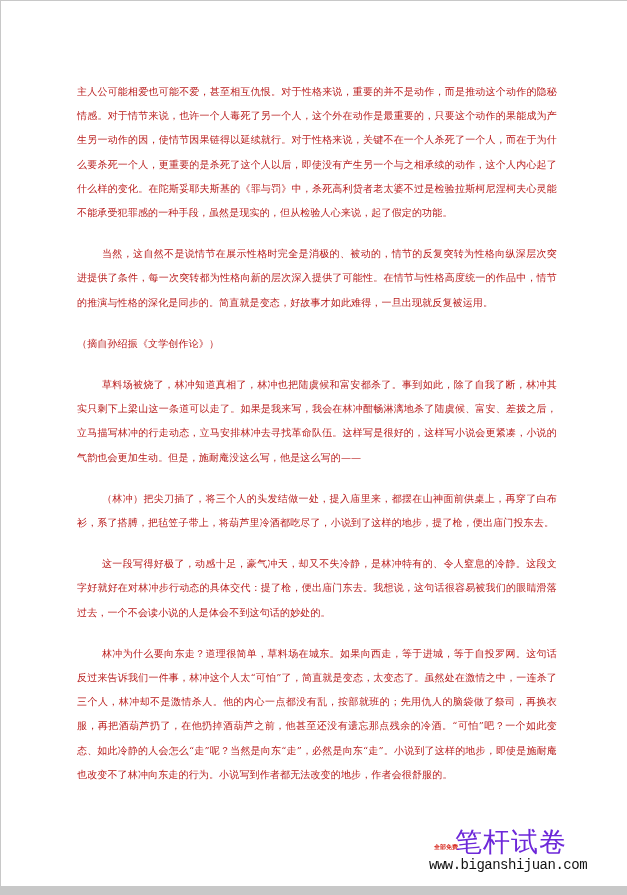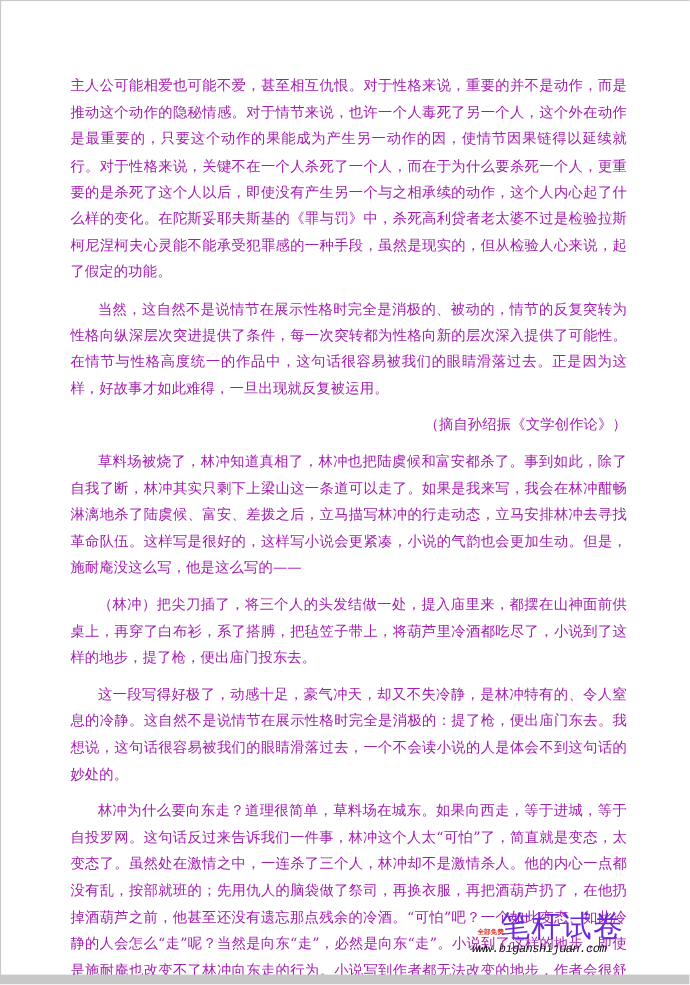--- a/index.html
+++ b/index.html
@@ -16,60 +16,59 @@
       box-sizing: border-box; background: #fff;
     }
     .bottom-band {
       position: absolute; left: 0; top: 886px; width: 627px; height: 9px;
       background: #c8c8c8;
     }
     .content {
       position: absolute; left: 59px; top: 62px; width: 514px;
     }
     p {
-      margin: 4px; font-size: 13px; line-height: 24.2px;
-      letter-spacing: 0.15px; text-align: justify; color: #a21caf;
+      margin: 17px; font-size: 10px; line-height: 24.2px;
+      letter-spacing: 0.15px; text-align: justify; color: #b91c1c;
     }
     .indent { text-indent: 25px; }
     .gap { margin-top: 9px; }
-    .src { text-align: right; margin-top: 9px; }
+    .src { text-align: left; margin-top: 9px; }
     .label { margin-top: 14px; text-indent: 25px; }
     .logo {
       position: absolute; left: 428px; top: 826px; width: 170px; height: 50px;
     }
     .logo-title {
       position: absolute; left: 26px; top: 0; font-size: 27px; line-height: 30px;
       font-family: Liberation Sans, sans-serif; color: #6d28d9;
       letter-spacing: 1px;
     }
     .logo-free {
       position: absolute; left: 5px; top: 16px; font-size: 6px; color: #d9342b;
       font-family: "DejaVu Sans", sans-serif; font-weight: bold;
     }
     .logo-url {
-      position: absolute; left: 0; top: 30px; font-size: 11px;
+      position: absolute; left: 0; top: 30px; font-size: 14px;
       font-family: "Liberation Mono", "DejaVu Sans Mono", monospace; color: #111;
       letter-spacing: -0.5px;
-      font-style: italic;
     }
   </style>
 </head>
 <body>
 
 <div class="page">
   <div class="content">
     <section>
       <p>主人公可能相爱也可能不爱，甚至相互仇恨。对于性格来说，重要的并不是动作，而是推动这个动作的隐秘情感。对于情节来说，也许一个人毒死了另一个人，这个外在动作是最重要的，只要这个动作的果能成为产生另一动作的因，使情节因果链得以延续就行。对于性格来说，关键不在一个人杀死了一个人，而在于为什么要杀死一个人，更重要的是杀死了这个人以后，即使没有产生另一个与之相承续的动作，这个人内心起了什么样的变化。在陀斯妥耶夫斯基的《罪与罚》中，杀死高利贷者老太婆不过是检验拉斯柯尼涅柯夫心灵能不能承受犯罪感的一种手段，虽然是现实的，但从检验人心来说，起了假定的功能。</p>
-      <p class="indent gap">当然，这自然不是说情节在展示性格时完全是消极的、被动的，情节的反复突转为性格向纵深层次突进提供了条件，每一次突转都为性格向新的层次深入提供了可能性。在情节与性格高度统一的作品中，这句话很容易被我们的眼睛滑落过去。正是因为这样，好故事才如此难得，一旦出现就反复被运用。</p>
+      <p class="indent gap">当然，这自然不是说情节在展示性格时完全是消极的、被动的，情节的反复突转为性格向纵深层次突进提供了条件，每一次突转都为性格向新的层次深入提供了可能性。在情节与性格高度统一的作品中，情节的推演与性格的深化是同步的。简直就是变态，好故事才如此难得，一旦出现就反复被运用。</p>
       <p class="src">（摘自孙绍振《文学创作论》）</p>
     </section>
     <section>
       <p class="indent gap">草料场被烧了，林冲知道真相了，林冲也把陆虞候和富安都杀了。事到如此，除了自我了断，林冲其实只剩下上梁山这一条道可以走了。如果是我来写，我会在林冲酣畅淋漓地杀了陆虞候、富安、差拨之后，立马描写林冲的行走动态，立马安排林冲去寻找革命队伍。这样写是很好的，这样写小说会更紧凑，小说的气韵也会更加生动。但是，施耐庵没这么写，他是这么写的——</p>
       <p class="indent gap">（林冲）把尖刀插了，将三个人的头发结做一处，提入庙里来，都摆在山神面前供桌上，再穿了白布衫，系了搭膊，把毡笠子带上，将葫芦里冷酒都吃尽了，小说到了这样的地步，提了枪，便出庙门投东去。</p>
-      <p class="indent gap">这一段写得好极了，动感十足，豪气冲天，却又不失冷静，是林冲特有的、令人窒息的冷静。这自然不是说情节在展示性格时完全是消极的：提了枪，便出庙门东去。我想说，这句话很容易被我们的眼睛滑落过去，一个不会读小说的人是体会不到这句话的妙处的。</p>
+      <p class="indent gap">这一段写得好极了，动感十足，豪气冲天，却又不失冷静，是林冲特有的、令人窒息的冷静。这段文字好就好在对林冲步行动态的具体交代：提了枪，便出庙门东去。我想说，这句话很容易被我们的眼睛滑落过去，一个不会读小说的人是体会不到这句话的妙处的。</p>
       <p class="indent gap">林冲为什么要向东走？道理很简单，草料场在城东。如果向西走，等于进城，等于自投罗网。这句话反过来告诉我们一件事，林冲这个人太“可怕”了，简直就是变态，太变态了。虽然处在激情之中，一连杀了三个人，林冲却不是激情杀人。他的内心一点都没有乱，按部就班的；先用仇人的脑袋做了祭司，再换衣服，再把酒葫芦扔了，在他扔掉酒葫芦之前，他甚至还没有遗忘那点残余的冷酒。“可怕”吧？一个如此变态、如此冷静的人会怎么“走”呢？当然是向东“走”，必然是向东“走”。小说到了这样的地步，即使是施耐庵也改变不了林冲向东走的行为。小说写到作者都无法改变的地步，作者会很舒服的。</p>
 
     </section>
 
   </div>
 
   <div class="logo">
     <span class="logo-free">全部免费</span>
     <span class="logo-title">笔杆试卷</span>
     <span class="logo-url">www.biganshijuan.com</span>

